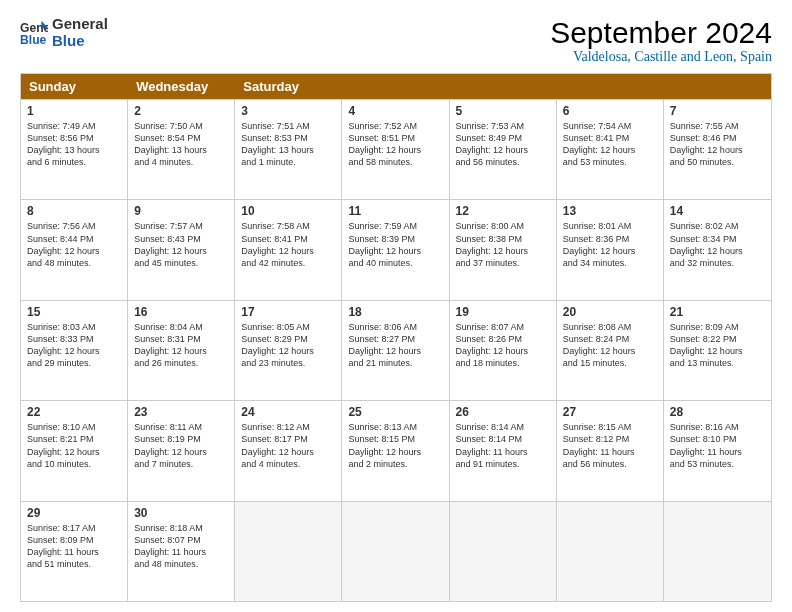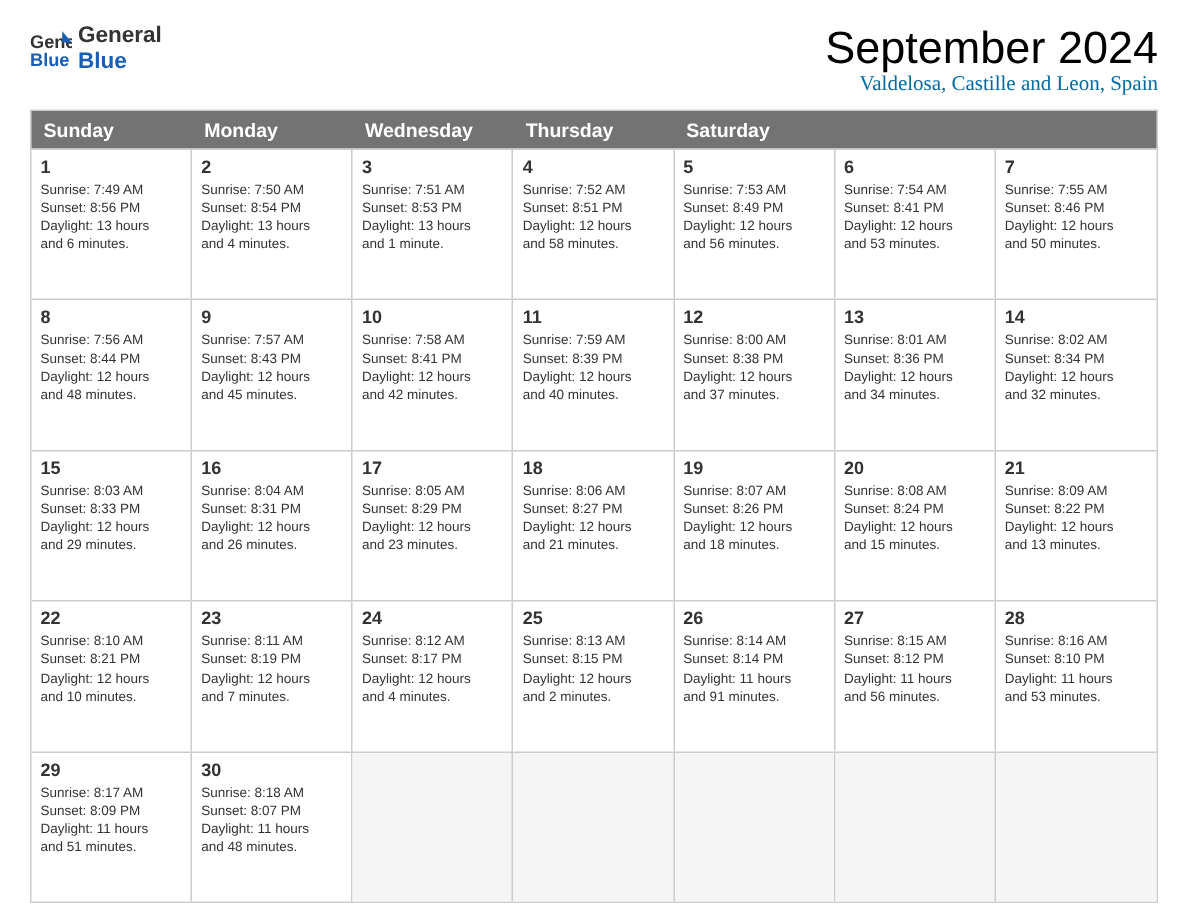--- a/index.html
+++ b/index.html
@@ -48,21 +48,21 @@
     }
     .calendar {
       flex: 1;
       display: flex;
       flex-direction: column;
       border: 1px solid #ccc;
     }
     .cal-header {
       display: grid;
       grid-template-columns: repeat(7, 1fr);
-      background: #737373;
+      background: #a16207;
     }
     .cal-header-cell {
       color: #fff;
       font-size: 13px;
       font-weight: bold;
       padding: 5px 8px;
       text-align: left;
     }
     .cal-body {
       display: flex;
@@ -119,23 +119,21 @@
     </div>
     <div class="title-block">
       <div class="main-title">September 2024</div>
       <div class="subtitle">Valdelosa, Castille and Leon, Spain</div>
     </div>
   </div>
 
   <div class="calendar">
     <div class="cal-header" id="cal-header-row">
         <div class="cal-header-cell">Sunday</div>
-        <div class="cal-header-cell">Monday</div>
         <div class="cal-header-cell">Wednesday</div>
-        <div class="cal-header-cell">Thursday</div>
         <div class="cal-header-cell">Saturday</div>
       </div>
     <div class="cal-body" id="cal-body">
         <div class="cal-row">
           <div class="cal-cell">
             <span class="day-num">1</span>
             <div class="cell-line">Sunrise: 7:49 AM</div>
             <div class="cell-line">Sunset: 8:56 PM</div>
             <div class="cell-line">Daylight: 13 hours</div>
             <div class="cell-line">and 6 minutes.</div>

